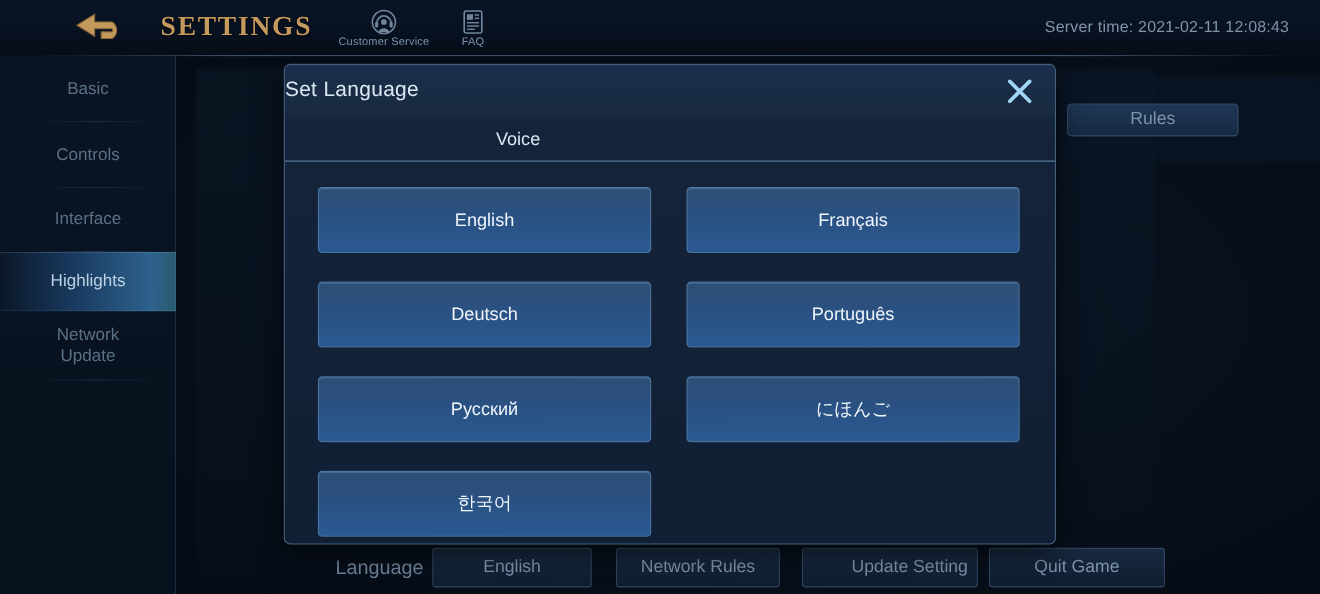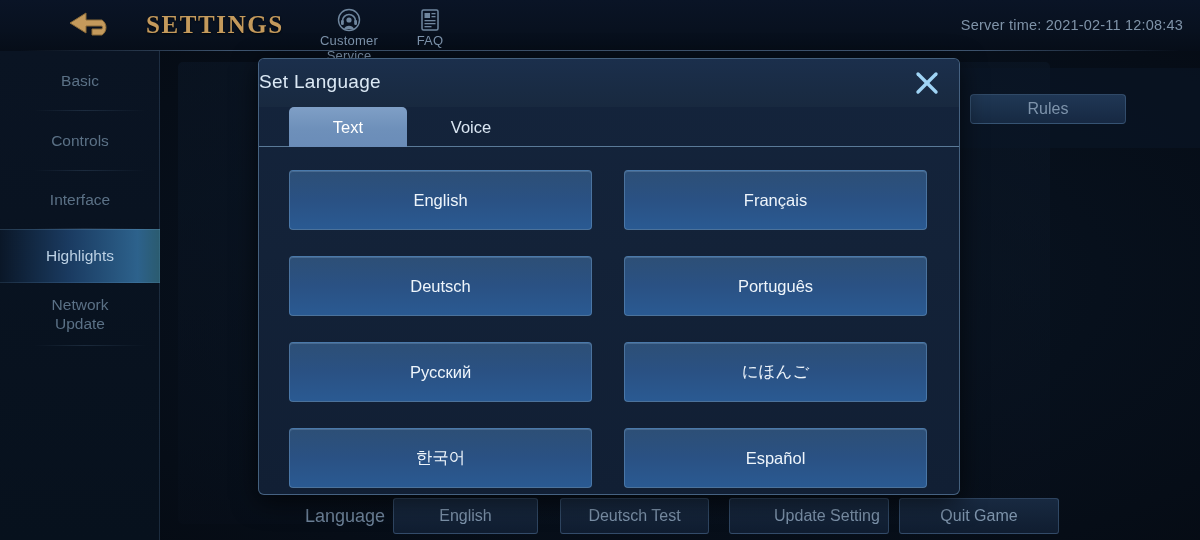--- a/index.html
+++ b/index.html
@@ -38,26 +38,26 @@
     font-size: 25px; font-weight: bold; letter-spacing: 1.6px;
     color: #c49a5c;
     text-shadow: 0 1px 2px rgba(0,0,0,.8);
   }
   .topicon {
     position: absolute; top: 8px; width: 84px; text-align: center; cursor: pointer;
   }
   .topicon .glyph { display: block; height: 24px; }
   .topicon .cap {
     display: block; margin-top: 1px;
-    font-size: 13px; color: #7d93ab; letter-spacing: .2px;
+    font-size: 10px; color: #7d93ab; letter-spacing: .2px;
   }
   #cs-icon { left: 307px; }
   #faq-icon { left: 388px; }
   .server-time {
-    position: absolute; right: 17px; top: 17px;
+    position: absolute; right: 28px; top: 17px;
     font-size: 14.5px; color: #7f93a8; letter-spacing: .2px;
   }
 
   
   .sidebar {
     position: absolute; left: 0; top: 51px; width: 160px; height: 489px;
     background: linear-gradient(180deg, #0a1423 0%, #07111d 100%);
     border-right: 1px solid rgba(110,150,190,.20);
   }
   .side-item {
@@ -246,50 +246,48 @@
   <div class="bg-panel">
     <div class="bg-card">
       <div class="bg-rules-btn">Rules</div>
     </div>
   </div>
   <div class="bg-gold-chip"></div>
 
   <div class="bottombar">
     <div class="bb-label">Language</div>
     <div class="bb-btn" id="bb-lang-value">English</div>
-    <div class="bb-btn" id="bb-network-test">Deutsch Test</div>
+    <div class="bb-btn" id="bb-network-test">Network Rules</div>
     <div class="bb-btn" id="bb-update-setting">Update Setting</div>
     <div class="bb-btn" id="bb-quit-game">Quit Game</div>
   </div>
 
   <div class="modal">
 
     <div class="modal-head">
       <div class="modal-title">Set Language</div>
       <div class="modal-close">
         <svg width="30" height="30" viewBox="0 0 30 30">
           <line x1="6" y1="6" x2="24" y2="24" stroke="#9fd4f5" stroke-width="3.4" stroke-linecap="round"></line>
           <line x1="24" y1="6" x2="6" y2="24" stroke="#9fd4f5" stroke-width="3.4" stroke-linecap="round"></line>
         </svg>
       </div>
     </div>
 
     <div class="tabbar">
-      <div class="tab active">Text</div>
       <div class="tab inactive">Voice</div>
     </div>
 
     <div class="lang-scroll">
       <div class="lang-grid">
         <div class="lang-btn">English</div>
         <div class="lang-btn">Français</div>
         <div class="lang-btn">Deutsch</div>
         <div class="lang-btn">Português</div>
         <div class="lang-btn">Русский</div>
         <div class="lang-btn">にほんご</div>
         <div class="lang-btn">한국어</div>
-        <div class="lang-btn">Español</div>
       </div>
     </div>
 
   </div>
 
 </div>
 
 </body></html>

